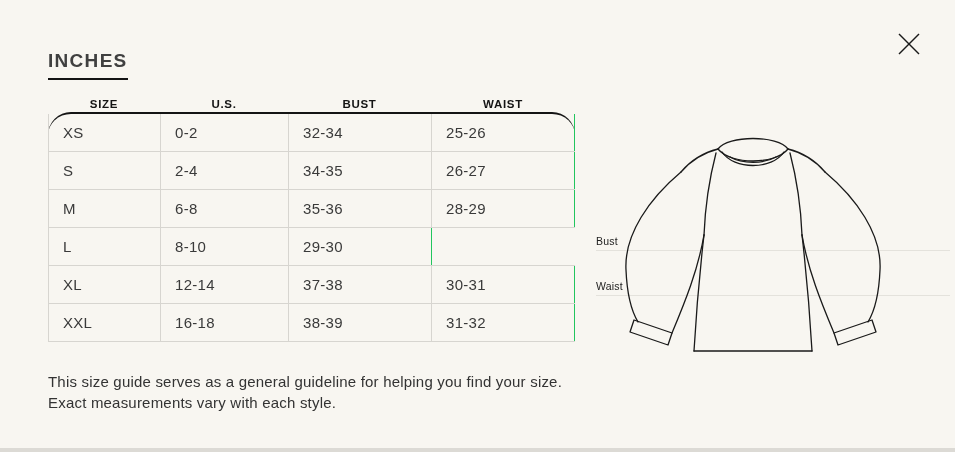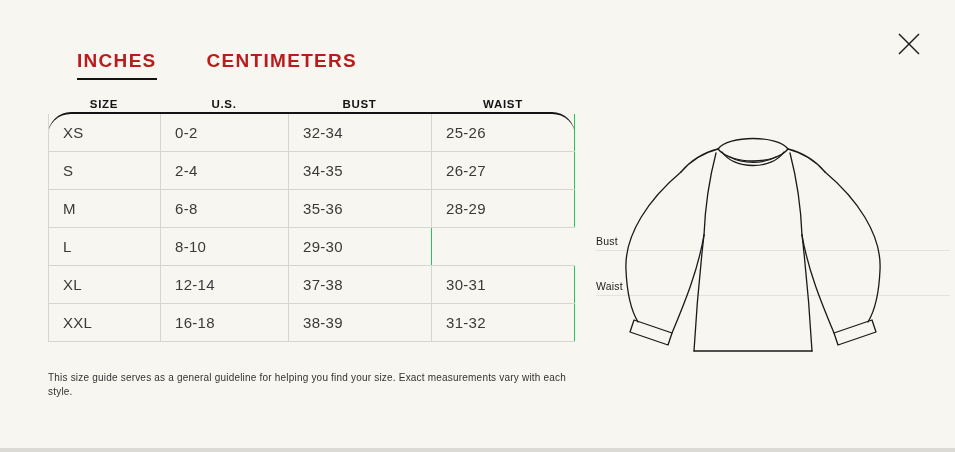--- a/index.html
+++ b/index.html
@@ -19,21 +19,21 @@
     width:44px; height:44px;
     background:none; border:none; cursor:pointer;
     display:flex; align-items:center; justify-content:center;
   }
   .close-btn svg { display:block; }
 
   
   .tabs { position:absolute; left:48px; top:50px; display:flex; gap:21px; }
   .tab {
     font-size:19px; font-weight:700; letter-spacing:1.3px;
-    color:#b91c1c; padding-bottom:6px; cursor:pointer; white-space:nowrap;margin-left:29px;
+    color:#404040; padding-bottom:6px; cursor:pointer; white-space:nowrap;
   }
   .tab.active { border-bottom:2px solid #141414; }
 
   
   .table-wrap { position:absolute; left:48px; top:98px; width:527px; }
   .thead { display:flex; }
   .th {
     font-size:11.5px; font-weight:700; letter-spacing:0.7px;
     text-align:center; padding-bottom:2px; color:#141414;
   }
@@ -42,21 +42,21 @@
   .td {
     font-size:15px; color:#3a3a3a; letter-spacing:0.3px;
     padding:10px 0 10px 14px; border-left:1px solid #d7d5d0;
   }
   .td:last-child { border-right:1px solid #22c55e; }
   .col0 { width:112px; } .col1 { width:128px; } .col2 { width:143px; } .col3 { width:144px; }
 
   
   .note {
     position:absolute; left:48px; top:371px; width:540px;
-    font-size:10px; color:#333; line-height:1.42; letter-spacing:0.2px;
+    font-size:15px; color:#333; line-height:1.42; letter-spacing:0.2px;
   }
 
   
   .diagram { position:absolute; left:590px; top:100px; width:365px; height:272px; }
   .mline { position:absolute; left:6px; right:5px; height:1px; background:#e4e2dc; }
   .bust-line { top:150px; }
   .waist-line { top:195px; }
   .mlabel {
     position:absolute; left:6px; font-size:10.5px; color:#222; letter-spacing:0.2px;
   }
@@ -76,21 +76,20 @@
 
   <button class="close-btn" aria-label="Close">
     <svg width="28" height="28" viewBox="0 0 28 28">
       <line x1="4" y1="4" x2="24" y2="24" stroke="#1a1a1a" stroke-width="1.5"></line>
       <line x1="24" y1="4" x2="4" y2="24" stroke="#1a1a1a" stroke-width="1.5"></line>
     </svg>
   </button>
 
   <div class="tabs">
     <div class="tab active">INCHES</div>
-    <div class="tab">CENTIMETERS</div>
   </div>
 
   <div class="table-wrap">
     <div class="thead">
         <div class="th col0">SIZE</div>
         <div class="th col1">U.S.</div>
         <div class="th col2">BUST</div>
         <div class="th col3">WAIST</div>
       </div>
     <div class="tbody">

